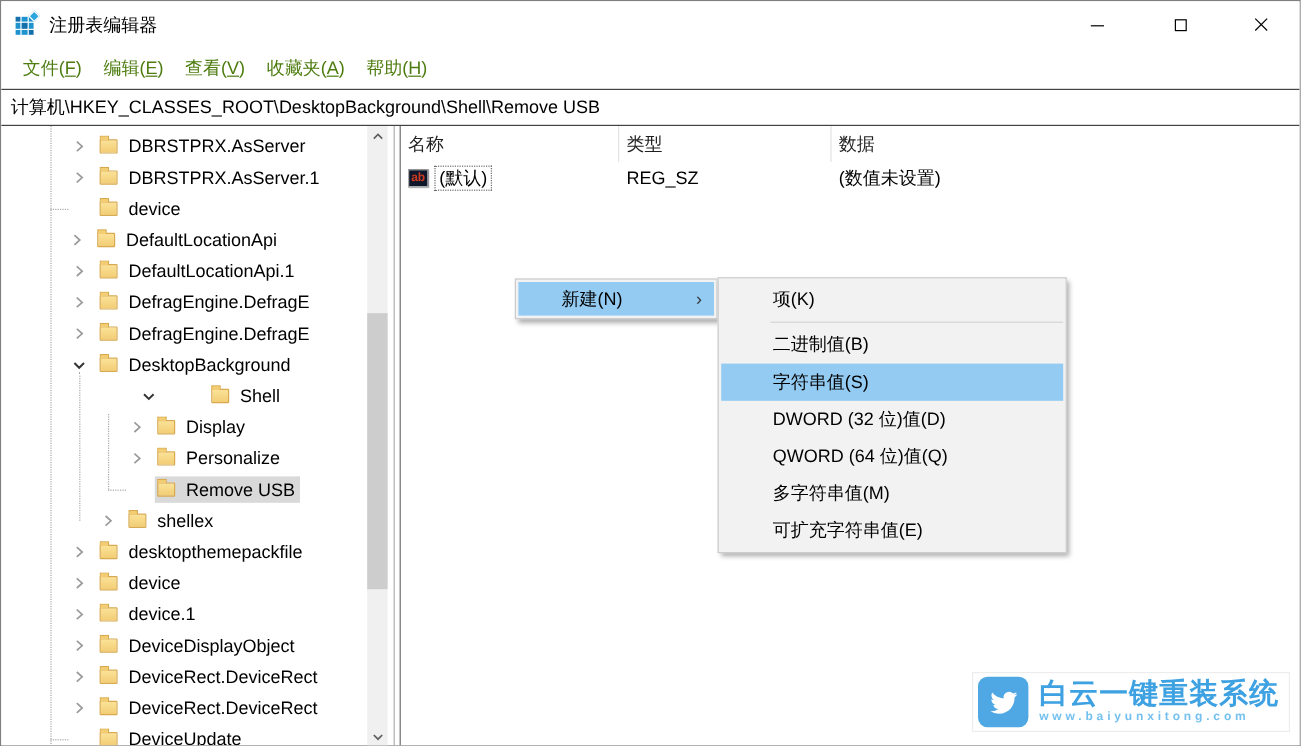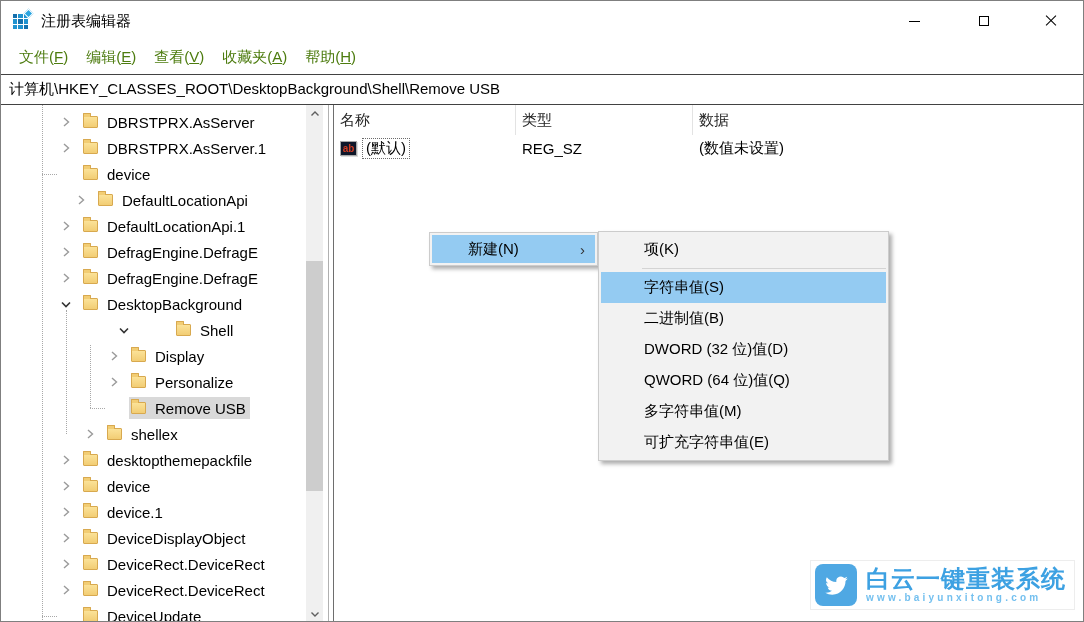--- a/index.html
+++ b/index.html
@@ -178,21 +178,21 @@
               <span class="tree-label">DBRSTPRX.AsServer.1</span>
             </span>
           </div>
           <div class="tree-row" style="padding-left: 57px;">
             <span class="chevron"></span>
             <span class="row-body">
               <span class="folder"></span>
               <span class="tree-label">device</span>
             </span>
           </div>
-          <div class="tree-row" style="padding-left: 72px;">
+          <div class="tree-row" style="padding-left: 55px;">
             <span class="chevron">
               <svg width="16" height="16" viewBox="0 0 16 16">
                 <path d="M6 4 L10.5 8 L6 12" fill="none" stroke="#9a9a9a" stroke-width="1.4"></path>
               </svg>
             </span>
             <span class="row-body">
               <span class="folder"></span>
               <span class="tree-label">DefaultLocationApi</span>
             </span>
           </div>
@@ -424,27 +424,27 @@
       <span>新建(N)</span>
       <span class="submenu-arrow">›</span>
     </div>
   </div>
 
   <div class="ctx-menu sub-menu" id="submenu">
       <div class="ctx-item">
         <span>项(K)</span>
       </div>
       <div class="ctx-sep"></div>
+      <div class="ctx-item">
+        <span>二进制值(B)</span>
+      </div>
       <div class="ctx-item hl">
         <span>字符串值(S)</span>
       </div>
       <div class="ctx-item">
-        <span>二进制值(B)</span>
-      </div>
-      <div class="ctx-item">
         <span>DWORD (32 位)值(D)</span>
       </div>
       <div class="ctx-item">
         <span>QWORD (64 位)值(Q)</span>
       </div>
       <div class="ctx-item">
         <span>多字符串值(M)</span>
       </div>
       <div class="ctx-item">
         <span>可扩充字符串值(E)</span>

